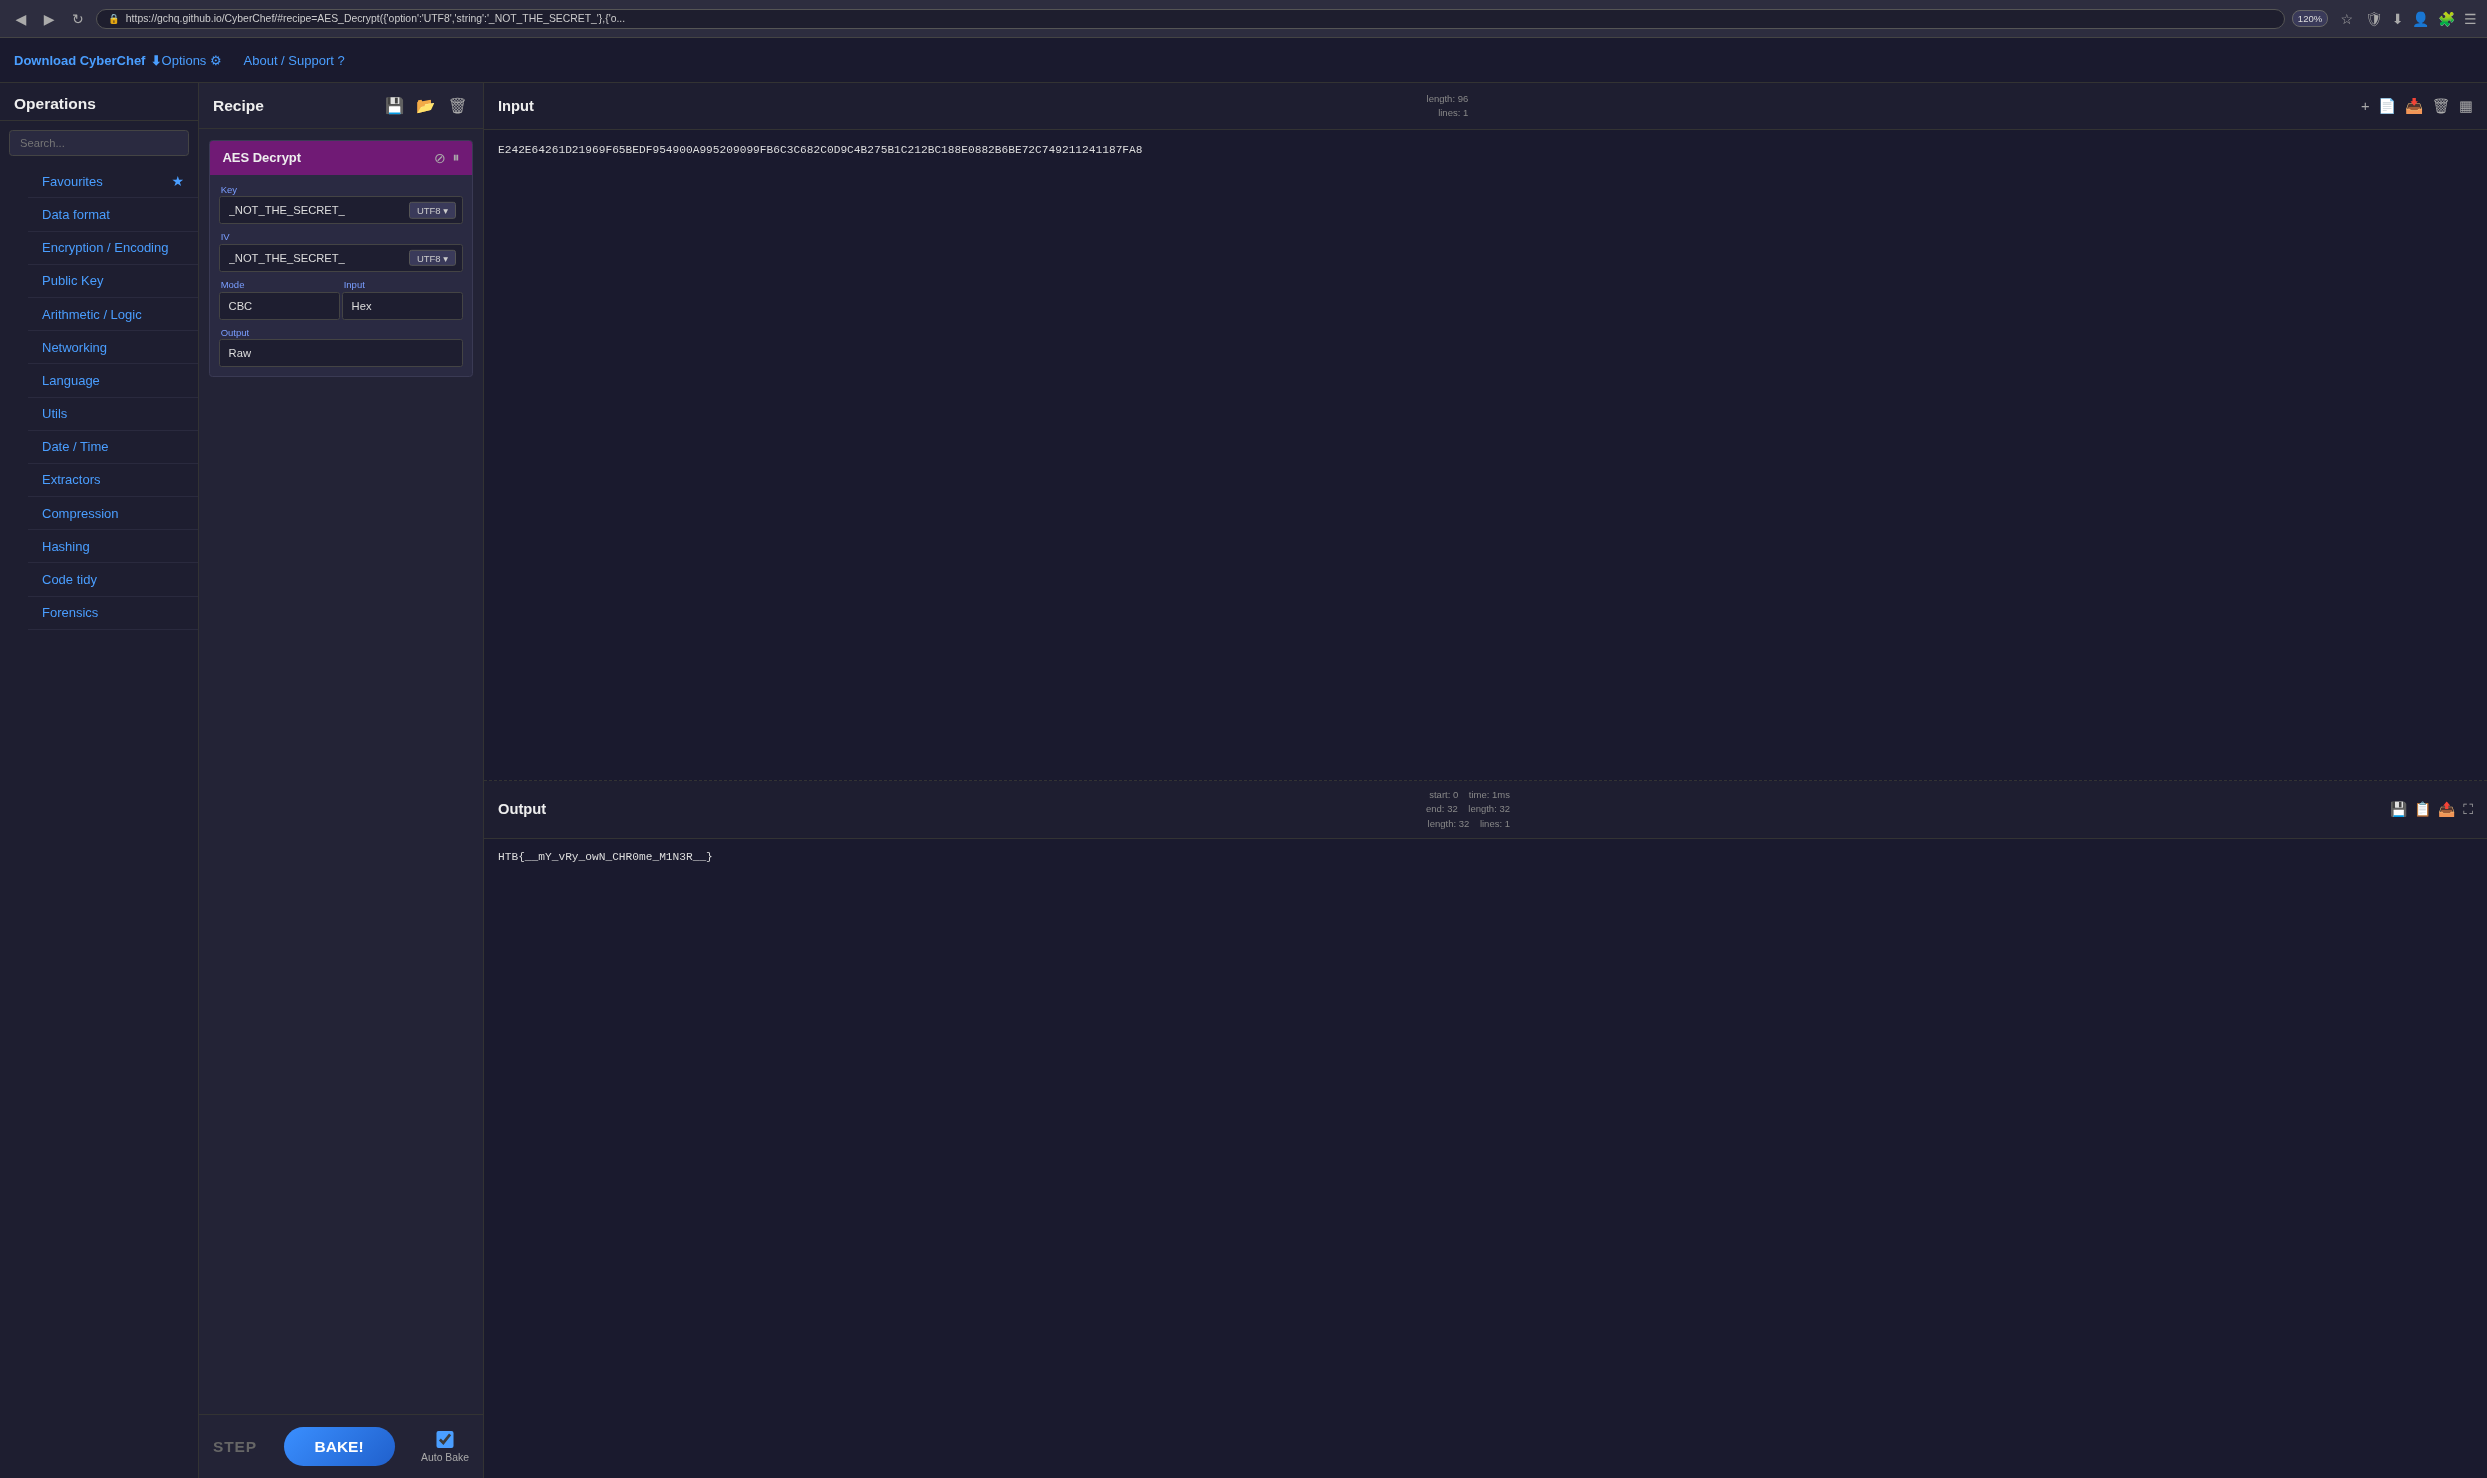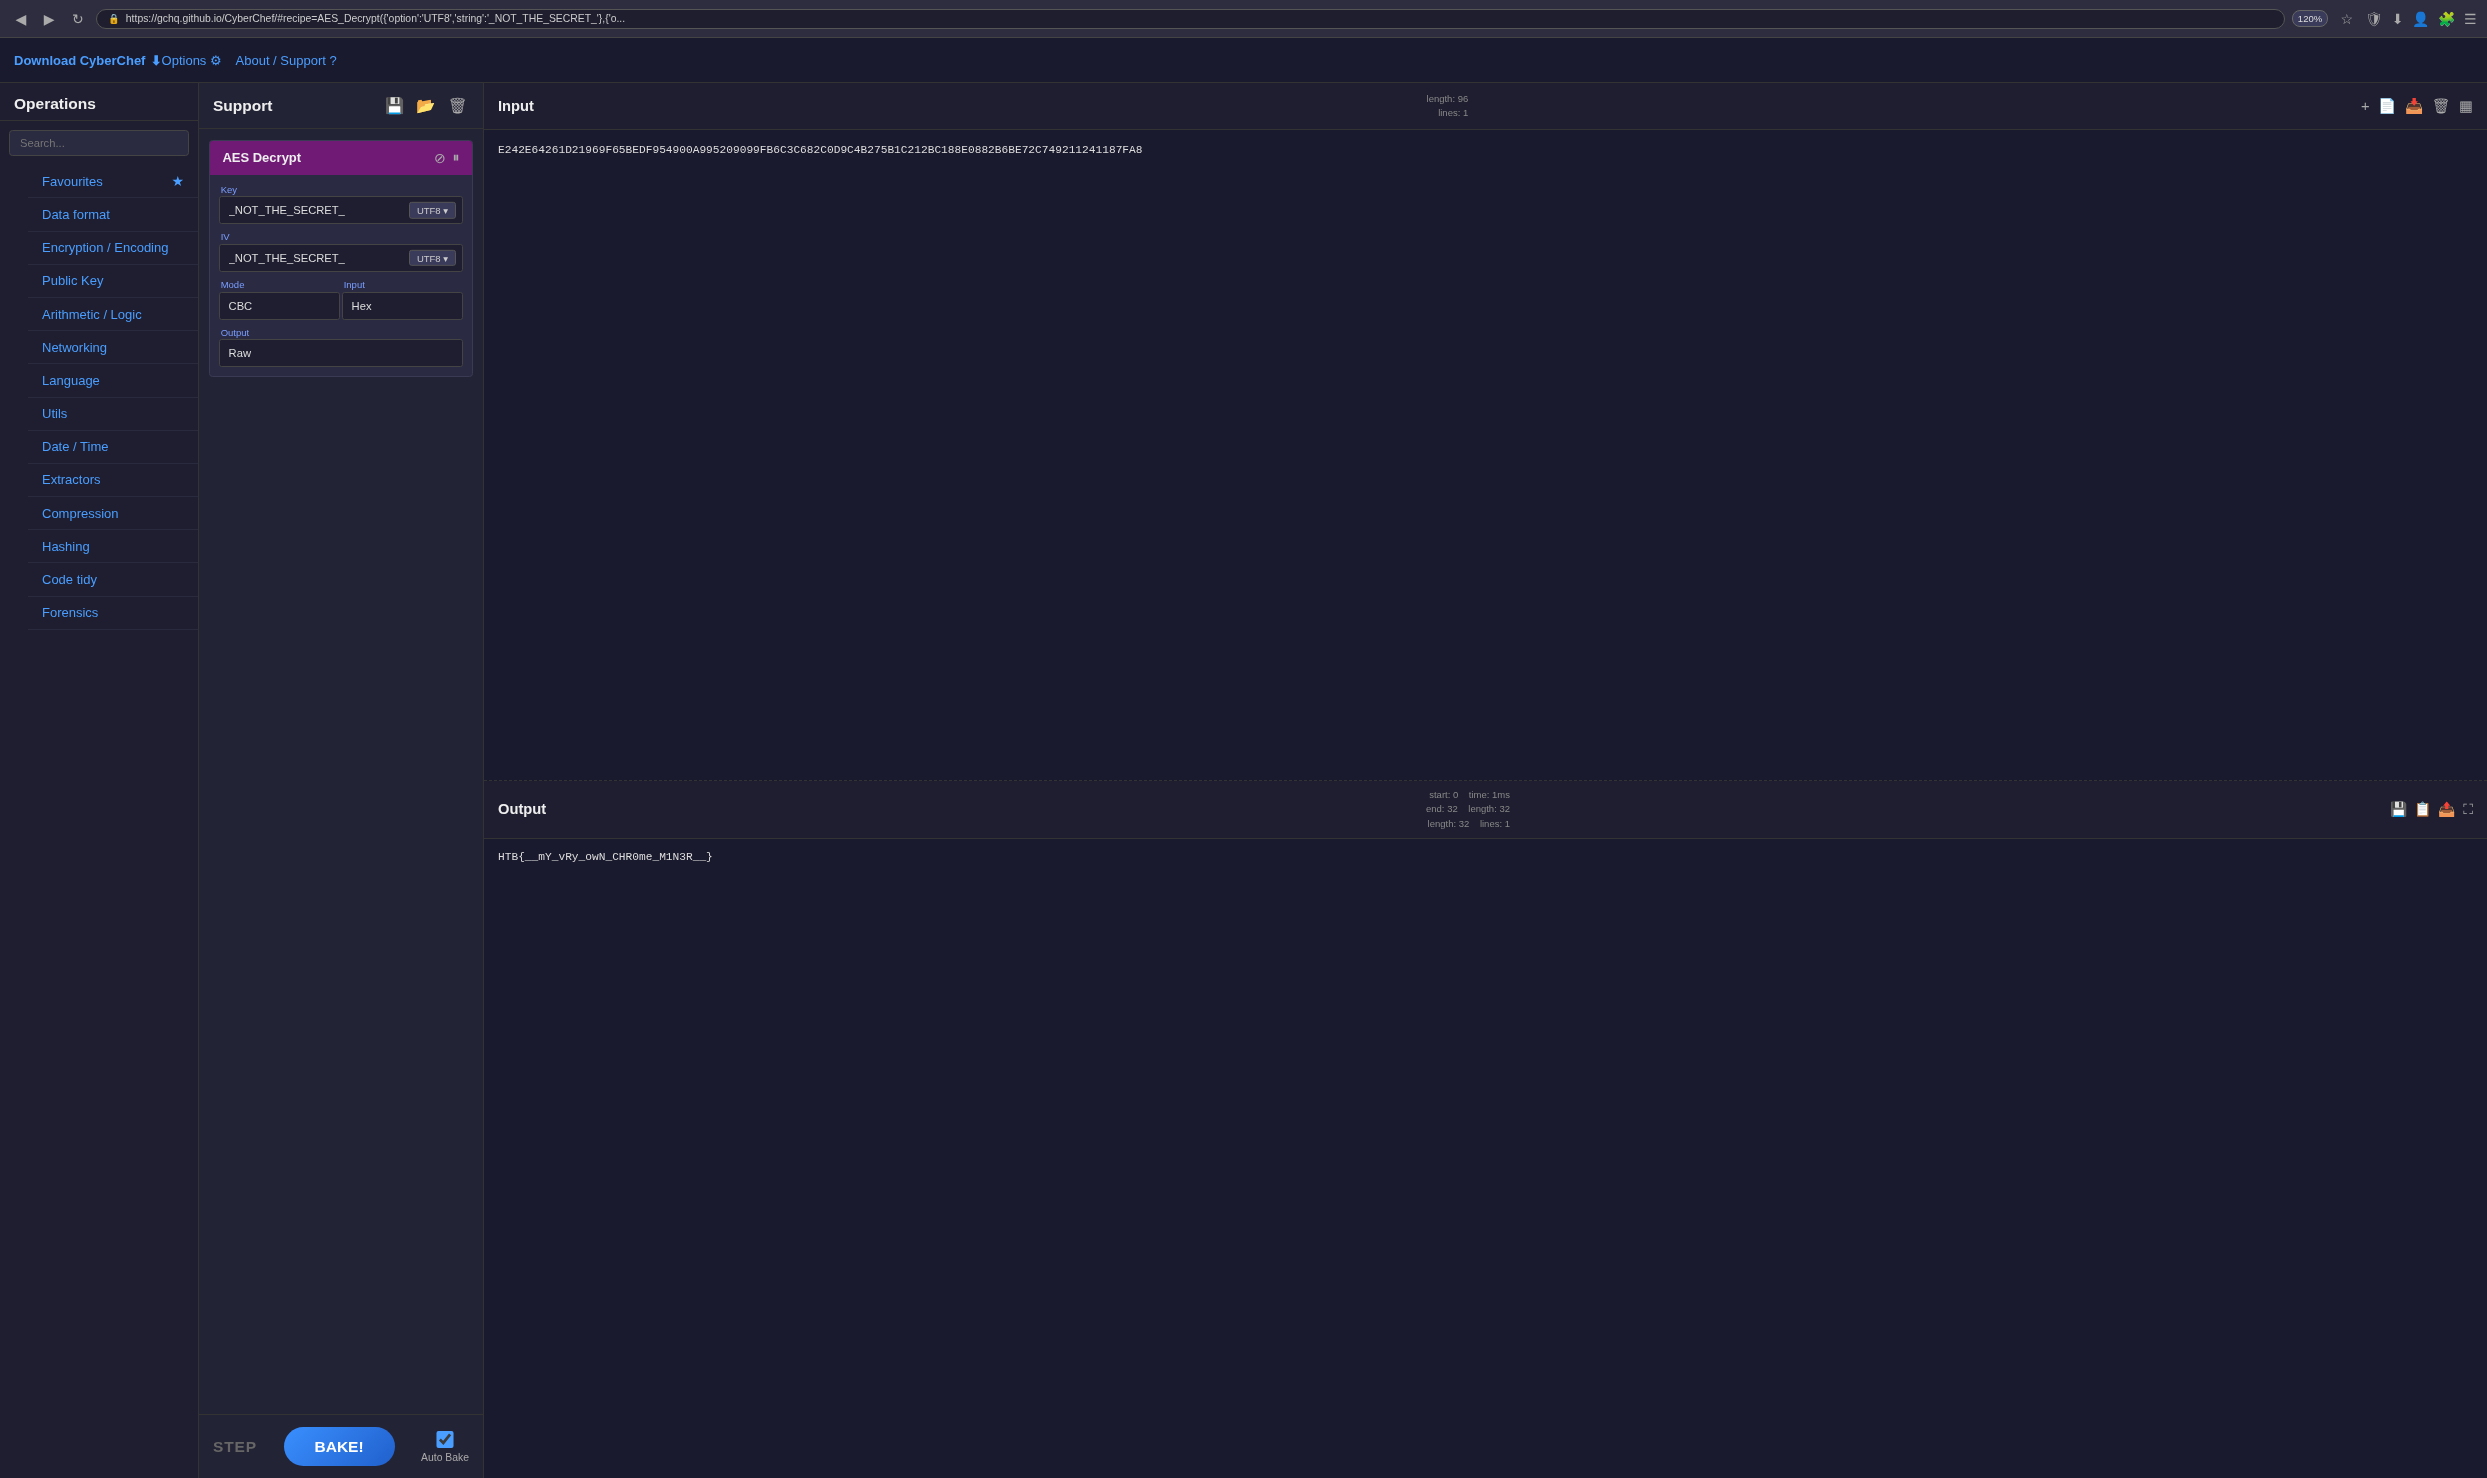--- a/index.html
+++ b/index.html
@@ -73,21 +73,21 @@
       background: none;
       border: none;
     }
     .build-info {
       flex: 1;
       text-align: center;
       color: #888;
       font-size: 12px;
     }
     .build-info span { color: #aaa; }
-    .header-right { display: flex; align-items: center; gap: 14px; }
+    .header-right { display: flex; align-items: center; gap: 22px; }
     .options-btn {
       color: #4a9eff;
       font-size: 13px;
       cursor: pointer;
       background: none;
       border: none;
       display: flex;
       align-items: center;
       gap: 3.5px;
     }
@@ -480,21 +480,21 @@
         <span>Code tidy</span>
       </div>
       <div class="sidebar-item">
         <span>Forensics</span>
       </div>
     </div>
   </div>
 
   <div class="recipe-panel">
     <div class="recipe-header">
-      <div class="recipe-title">Support</div>
+      <div class="recipe-title">Recipe</div>
       <div class="recipe-actions">
         <button class="recipe-action-btn">💾</button>
         <button class="recipe-action-btn">📂</button>
         <button class="recipe-action-btn">🗑</button>
       </div>
     </div>
 
     <div class="operation-card">
       <div class="operation-card-header">
         <div class="operation-name">AES Decrypt</div>

